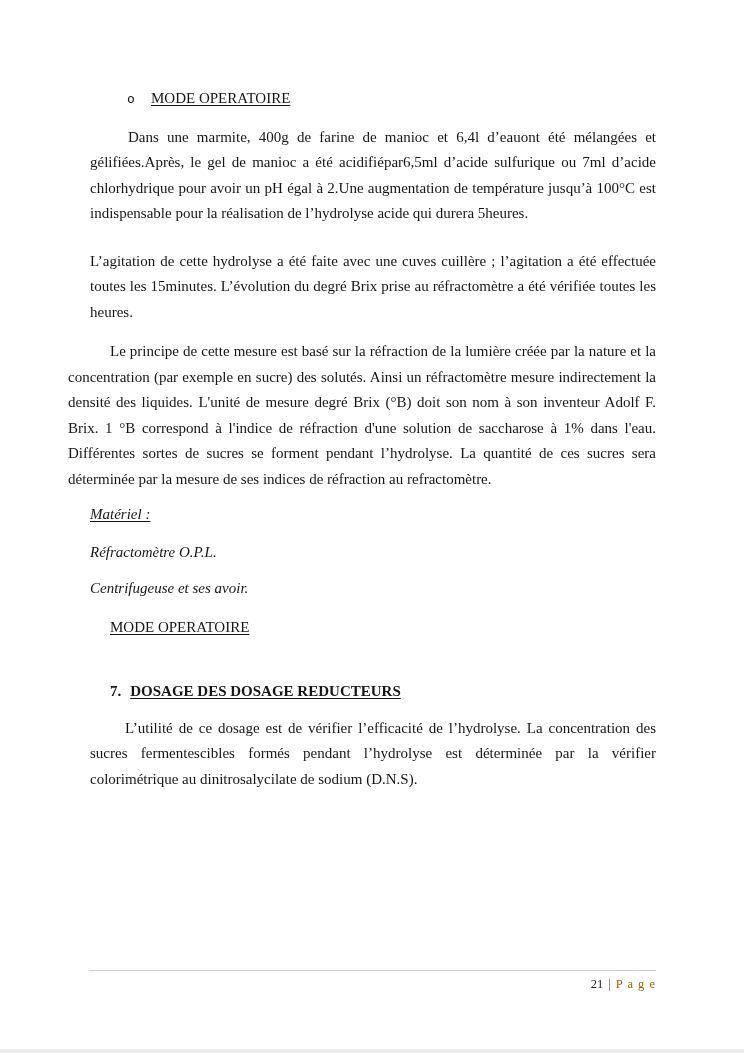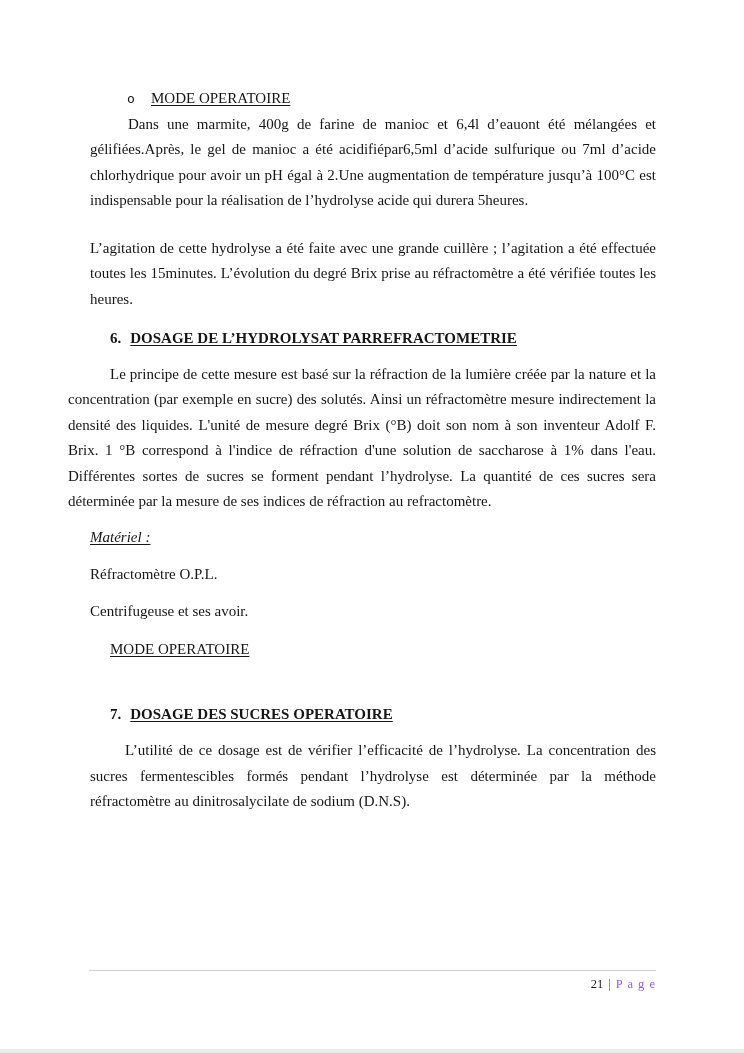--- a/index.html
+++ b/index.html
@@ -19,100 +19,97 @@
   .content {
     position: absolute;
     top: 86px;
     left: 68px;
     width: 588px;
   }
   .u { text-decoration: underline; text-underline-offset: 2px; }
   .b { font-weight: bold; }
   .j { text-align: justify; }
 
-  .h-bullet { margin-left: 59px; }
+  .h-bullet { margin-left: 59px; margin-bottom: 13px; }
   .h-bullet .bullet {
     display: inline-block;
     width: 24px;
     font-family: "DejaVu Sans Mono", monospace;
     font-size: 13px;
   }
   .p1 { margin-left: 22px; text-indent: 38px; margin-bottom: 22px; }
   .p2 { margin-left: 22px; margin-bottom: 14px; }
   .num-heading { margin-left: 42px; }
   .num-heading .num { font-weight: bold; }
   .num-heading .title { margin-left: 9px; }
   .h6 { margin-bottom: 10px; }
   .p3 { text-indent: 42px; margin-bottom: 0; }
   .materiel { margin-left: 22px; margin-top: 10px; margin-bottom: 12px; font-style: italic; }
-  .item { margin-left: 22px; margin-bottom: 11px; }
+  .item { margin-left: 22px; margin-bottom: 11px; font-style: italic; }
   .item2 { margin-bottom: 13px; }
   .h-mode2 { margin-left: 42px; margin-bottom: 13px; }
   .p4 { margin-left: 3px; text-indent: 53px; margin-bottom: 0; }
   .h7 { margin-top: 39px; margin-bottom: 11px; }
   .p5 { margin-left: 22px; text-indent: 35px; }
 
   .footer {
     position: absolute;
     left: 89px;
     right: 88px;
     top: 970px;
     border-top: 1px solid #cfcfcf;
     padding-top: 5px;
     text-align: right;
     font-size: 12.5px;
     line-height: 16px;
     color: #1f1f1f;
   }
   .footer .sep { color: #5a5a5a; margin: 0 5px; }
-  .footer .page-word { color: #8b5cf6; letter-spacing: 1px; }
+  .footer .page-word { color: #a16207; letter-spacing: 1px; }
 
   .page-edge {
     position: absolute;
     left: 0; right: 0; bottom: 0;
     height: 4px;
     background: #ececec;
   }
 </style>
 </head>
 <body>
 
 <div class="page">
   <div class="content">
 
     <div class="h-bullet">
       <span class="bullet">o</span><span class="u">MODE OPERATOIRE</span>
     </div>
 
     <p class="j p1">Dans une marmite, 400g de farine de manioc et 6,4l d’eauont été mélangées et gélifiées.Après, le gel de manioc a été acidifiépar6,5ml d’acide sulfurique ou 7ml d’acide chlorhydrique pour avoir un pH égal à 2.Une augmentation de température jusqu’à 100°C est indispensable pour la réalisation de l’hydrolyse acide qui durera 5heures.</p>
 
-    <p class="j p2">L’agitation de cette hydrolyse a été faite avec une grande cuillère ; l’agitation a été effectuée toutes les 15minutes. L’évolution du degré Brix prise au réfractomètre a été vérifiée toutes les heures.</p>
+    <p class="j p2">L’agitation de cette hydrolyse a été faite avec une cuves cuillère ; l’agitation a été effectuée toutes les 15minutes. L’évolution du degré Brix prise au réfractomètre a été vérifiée toutes les heures.</p>
 
-    <div class="num-heading h6">
-      <span class="num">6.</span><span class="title b u">DOSAGE DE L’HYDROLYSAT PARREFRACTOMETRIE</span>
-    </div>
 
     <p class="j p3">Le principe de cette mesure est basé sur la réfraction de la lumière créée par la nature et la concentration (par exemple en sucre) des solutés. Ainsi un réfractomètre mesure indirectement la densité des liquides. L'unité de mesure degré Brix (°B) doit son nom à son inventeur Adolf F. Brix. 1 °B correspond à l'indice de réfraction d'une solution de saccharose à 1% dans l'eau. Différentes sortes de sucres se forment pendant l’hydrolyse. La quantité de ces sucres sera déterminée par la mesure de ses indices de réfraction au refractomètre.</p>
 
     <p class="materiel"><span class="u">Matériel :</span></p>
 
     <p class="item">Réfractomètre O.P.L.</p>
 
     <p class="item item2">Centrifugeuse et ses avoir.</p>
 
     <div class="h-mode2">
       <span class="u">MODE OPERATOIRE</span>
     </div>
 
 
     <div class="num-heading h7">
-      <span class="num">7.</span><span class="title b u">DOSAGE DES SUCRES OPERATOIRE</span>
+      <span class="num">7.</span><span class="title b u">DOSAGE DES DOSAGE REDUCTEURS</span>
     </div>
 
-    <p class="j p5">L’utilité de ce dosage est de vérifier l’efficacité de l’hydrolyse. La concentration des sucres fermentescibles formés pendant l’hydrolyse est déterminée par la méthode réfractomètre au dinitrosalycilate de sodium (D.N.S).</p>
+    <p class="j p5">L’utilité de ce dosage est de vérifier l’efficacité de l’hydrolyse. La concentration des sucres fermentescibles formés pendant l’hydrolyse est déterminée par la vérifier colorimétrique au dinitrosalycilate de sodium (D.N.S).</p>
 
   </div>
 
   <div class="footer">
     <span>21</span><span class="sep">|</span><span class="page-word">P a g e</span>
   </div>
 
   <div class="page-edge"></div>
 </div>
 

